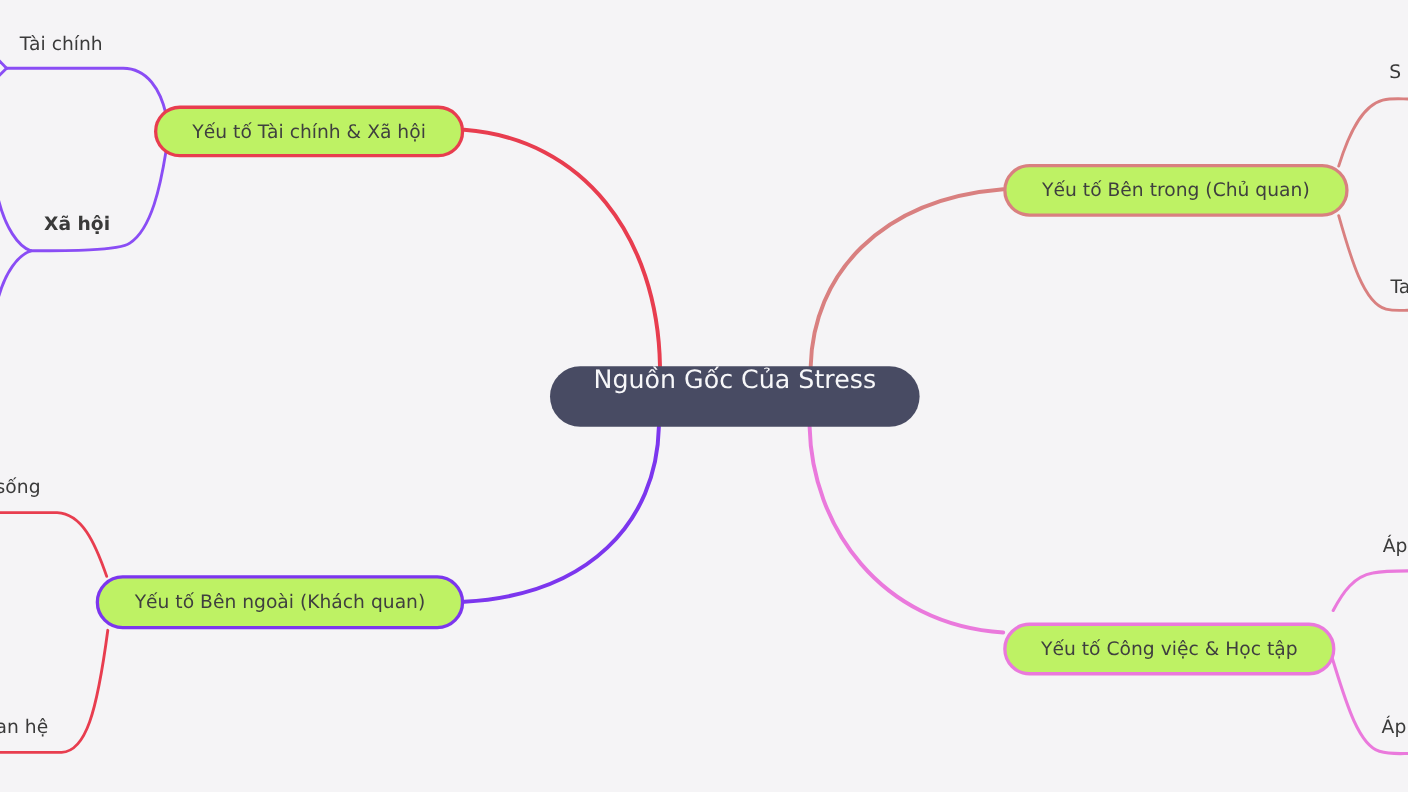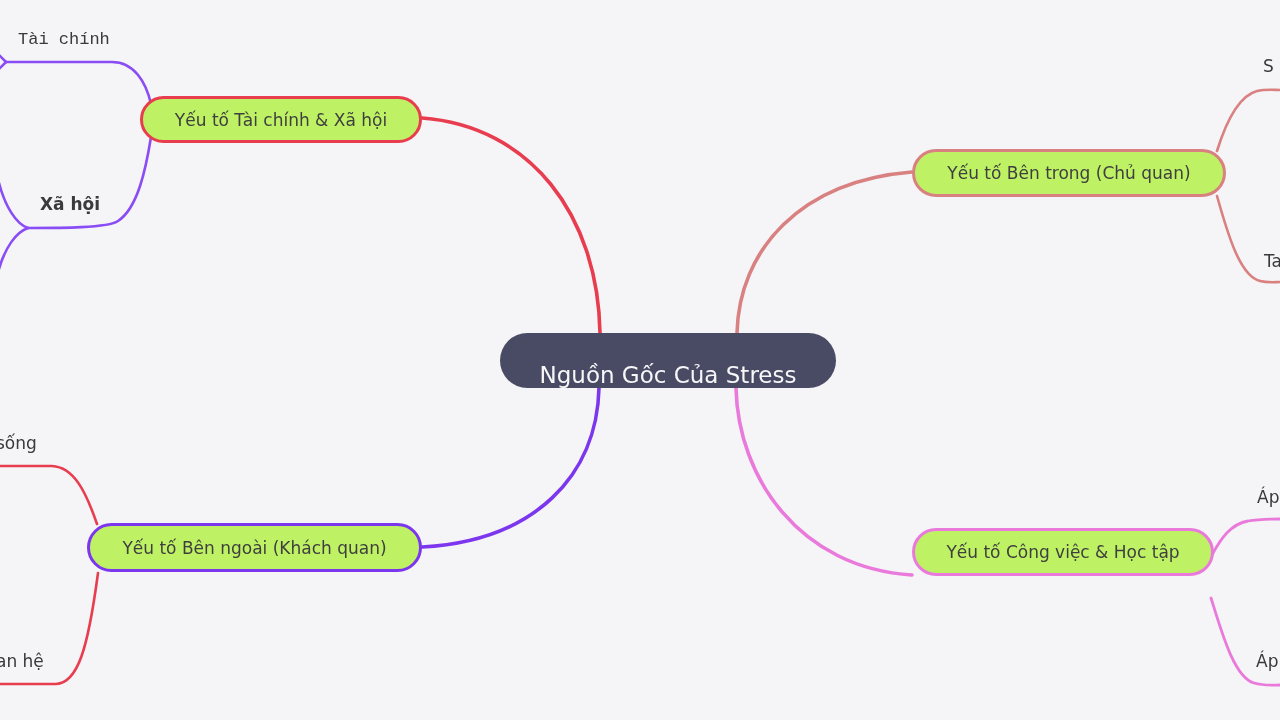--- a/index.html
+++ b/index.html
@@ -35,39 +35,39 @@
   .border-salmon { border-color: #d98080; }
   .border-purple { border-color: #7c36ee; }
   .border-pink   { border-color: #ea79dc; }
   .center-node {
     position: absolute;
     left: 500px; top: 333px;
     width: 336px; height: 55px;
     background: #484b63;
     border-radius: 28px;
     display: flex;
-    align-items: flex-end;
+    align-items: flex-start;
     justify-content: center;
     font-size: 23px;
     color: #f7f7f9;
     white-space: nowrap;
     cursor: pointer;
   }
   .node-tl { left: 140px; top: 96px;  width: 282px; height: 47px; }
   .node-tr { left: 912px; top: 149px; width: 314px; height: 48px; }
   .node-bl { left: 87px;  top: 523px; width: 335px; height: 49px; }
-  .node-br { left: 912px; top: 528px; width: 302px; height: 48px; text-align: center; }
+  .node-br { left: 912px; top: 566px; width: 302px; height: 48px; text-align: center; }
   .floating-label {
     position: absolute;
     font-size: 17px;
     color: #3a3a3a;
     white-space: nowrap;
     cursor: pointer;
   }
-  .lbl-taichinh { left: 18px;   top: 30px; font-family: Liberation Mono, monospace;  }
+  .lbl-taichinh { left: 18px;   top: 30px;  }
   .lbl-xahoi    { left: 40px;   top: 194px; font-weight: bold; }
   .lbl-song     { left: -4px;   top: 433px; }
   .lbl-anhe     { left: -4px;   top: 651px; }
   .lbl-s        { left: 1263px; top: 56px;  }
   .lbl-ta       { left: 1264px; top: 251px; }
   .lbl-ap1      { left: 1257px; top: 487px; }
   .lbl-ap2      { left: 1256px; top: 651px; }
 </style>
 </head>
 <body>

